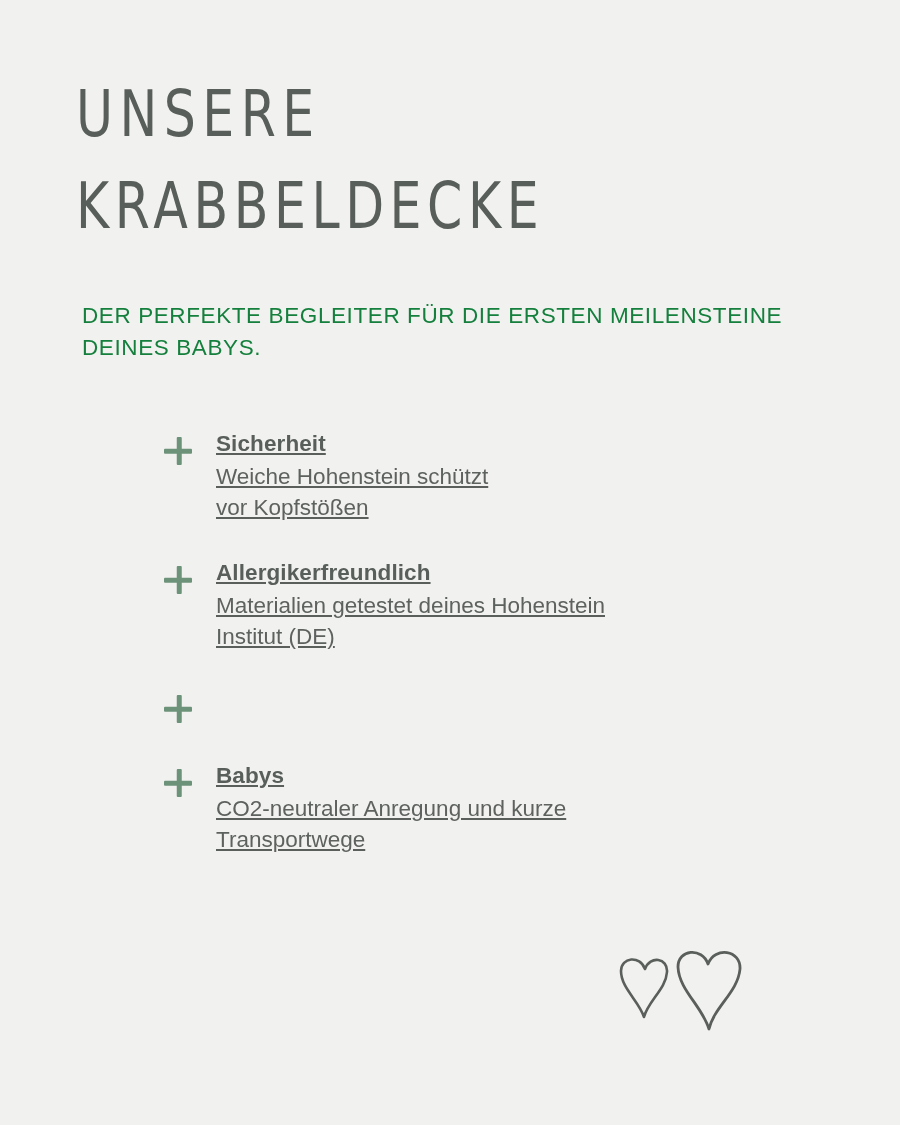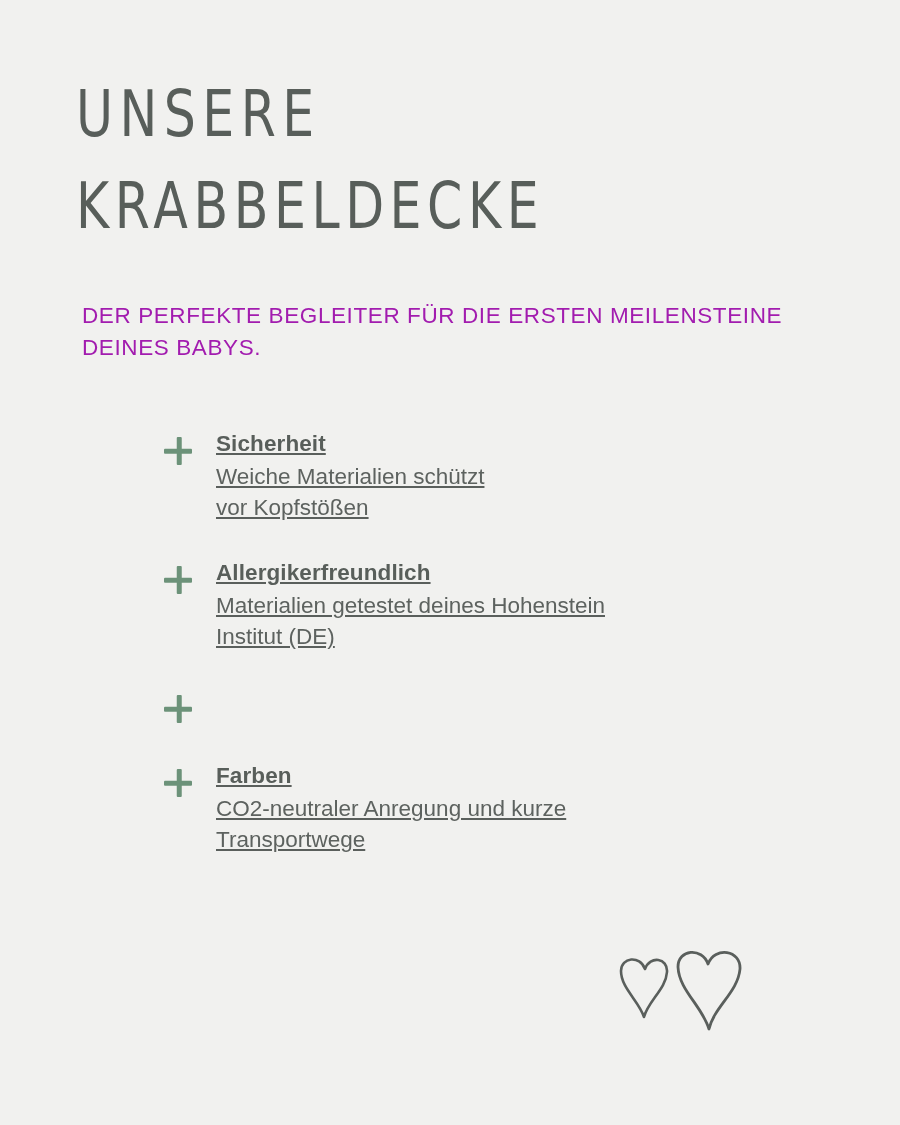--- a/index.html
+++ b/index.html
@@ -52,21 +52,21 @@
     letter-spacing: 6px;
   }
 
   
   .subtitle {
     margin-top: 66px;
     margin-left: 4px;
     font-size: 22.5px;
     letter-spacing: 0.6px;
     line-height: 1.42;
-    color: #a21caf;
+    color: #15803d;
     text-transform: uppercase;
     max-width: 790px;
     font-weight: 400;
   }
 
   
   .features {
     margin-top: 64px;
     margin-left: 84px;
   }
@@ -145,42 +145,42 @@
   </h1>
 
   <p class="subtitle">Der perfekte Begleiter für die ersten Meilensteine deines Babys.</p>
 
   <div class="features">
 
     <div class="feature">
       <span class="plus-icon"></span>
       <div class="feature-text">
         <div class="feature-title">Sicherheit</div>
-        <div class="feature-desc">Weiche Materialien schützt
+        <div class="feature-desc">Weiche Hohenstein schützt
 vor Kopfstößen</div>
       </div>
     </div>
 
     <div class="feature">
       <span class="plus-icon"></span>
       <div class="feature-text">
         <div class="feature-title">Allergikerfreundlich</div>
         <div class="feature-desc">Materialien getestet deines Hohenstein
 Institut (DE)</div>
       </div>
     </div>
 
     <div class="feature">
       <span class="plus-icon"></span>
     </div>
 
     <div class="feature">
       <span class="plus-icon"></span>
       <div class="feature-text">
-        <div class="feature-title">Farben</div>
+        <div class="feature-title">Babys</div>
         <div class="feature-desc">CO2-neutraler Anregung und kurze
 Transportwege</div>
       </div>
     </div>
 
   </div>
 
   <div class="hearts">
     <svg viewBox="0 0 150 90" width="150" height="90" fill="none" xmlns="http://www.w3.org/2000/svg">
       <path d="M11 26 C11 12, 30 10, 35 24 C40 10, 58 13, 57 27 C56 44, 38 56, 34 72 C29 56, 11 43, 11 26 Z" stroke="#5a5f5c" stroke-width="2.6" stroke-linecap="round" stroke-linejoin="round"></path>

